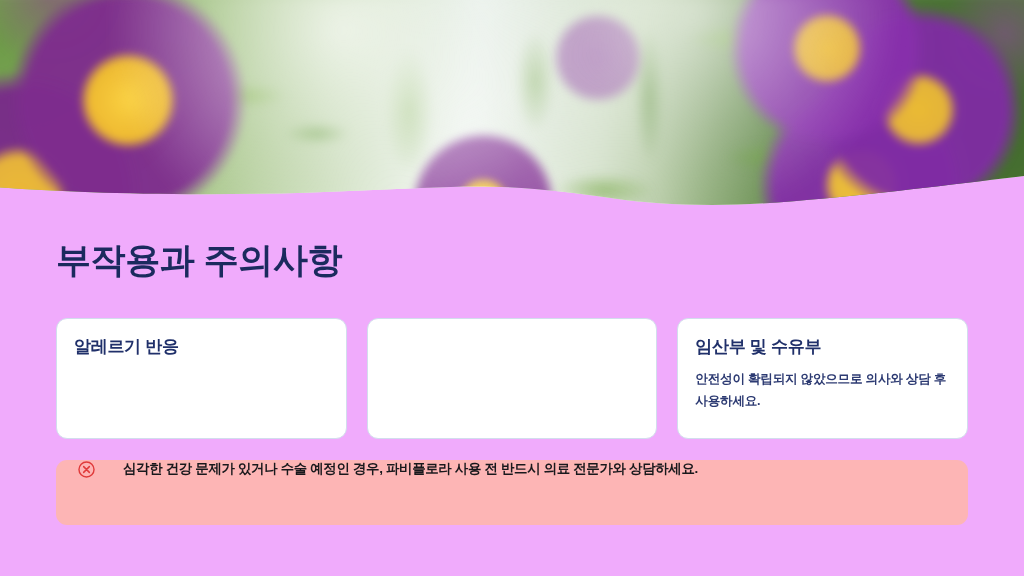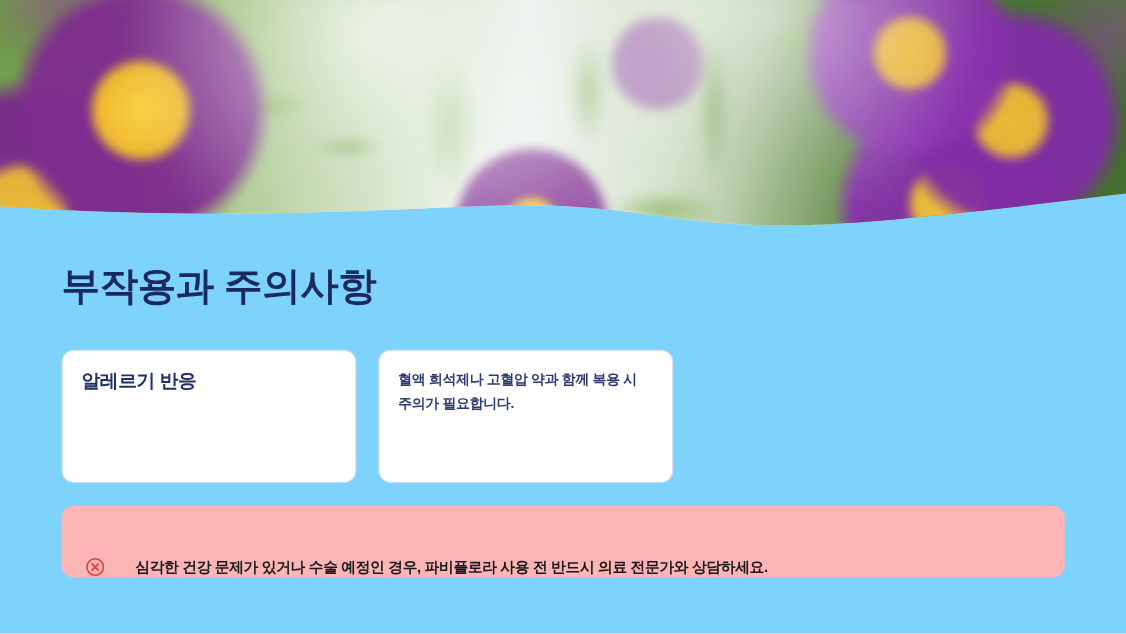--- a/index.html
+++ b/index.html
@@ -9,21 +9,21 @@
     height: 576px;
     overflow: hidden;
     background: #ffffff;
     font-family: "Liberation Sans", "DejaVu Sans", sans-serif;
   }
 
   .slide {
     position: relative;
     width: 1024px;
     height: 576px;
-    background: #7dd3fc;
+    background: #f0abfc;
   }
 
   
   .hero {
     position: absolute;
     top: 0; left: 0;
     width: 1024px;
     height: 210px;
     overflow: hidden;
     -webkit-clip-path: url(#waveClip);
@@ -126,21 +126,21 @@
   .cards {
     position: absolute;
     left: 56px;
     top: 108px;
     width: 912px;
     display: flex;
     gap: 20px;
   }
 
   .card {
-    width: 268px;
+    width: 305px;
     height: 121px;
     background: #ffffff;
     border: 1.4px solid #d2dded;
     border-radius: 11px;
     padding: 16px 17px 0 17px;
   }
 
   .card-title {
     font-size: 17px;
     font-weight: 700;
@@ -160,21 +160,21 @@
 
   .warning {
     position: absolute;
     left: 56px;
     top: 250px;
     width: 912px;
     height: 65px;
     background: #fdb5b5;
     border-radius: 11px;
     display: flex;
-    align-items: flex-end;
+    align-items: flex-start;
     padding-left: 21px;
   }
 
   .warn-icon {
     width: 19px;
     height: 19px;
     flex: 0 0 19px;
     display: block;
   }
 
@@ -218,23 +218,26 @@
 
     <h1 class="page-title">부작용과 주의사항</h1>
 
     <div class="cards">
 
       <div class="card">
         <div class="card-title">알레르기 반응</div>
       </div>
 
       <div class="card">
-        <div class="card-body">혈액 희석제나 고혈압 약과 함께 복용 시 주의가 필요합니다.</div>
       </div>
 
+      <div class="card">
+        <div class="card-title">임산부 및 수유부</div>
+        <div class="card-body">안전성이 확립되지 않았으므로 의사와 상담 후 사용하세요.</div>
+      </div>
 
     </div>
 
     <div class="warning">
       <svg class="warn-icon" viewBox="0 0 24 24">
         <circle cx="12" cy="12" r="9.5" fill="none" stroke="#e03a3a" stroke-width="1.8"></circle>
         <path d="M8.4 8.4 L15.6 15.6 M15.6 8.4 L8.4 15.6" stroke="#e03a3a" stroke-width="1.9" stroke-linecap="round"></path>
       </svg>
       <span class="warn-text">심각한 건강 문제가 있거나 수술 예정인 경우, 파비플로라 사용 전 반드시 의료 전문가와 상담하세요.</span>
     </div>

